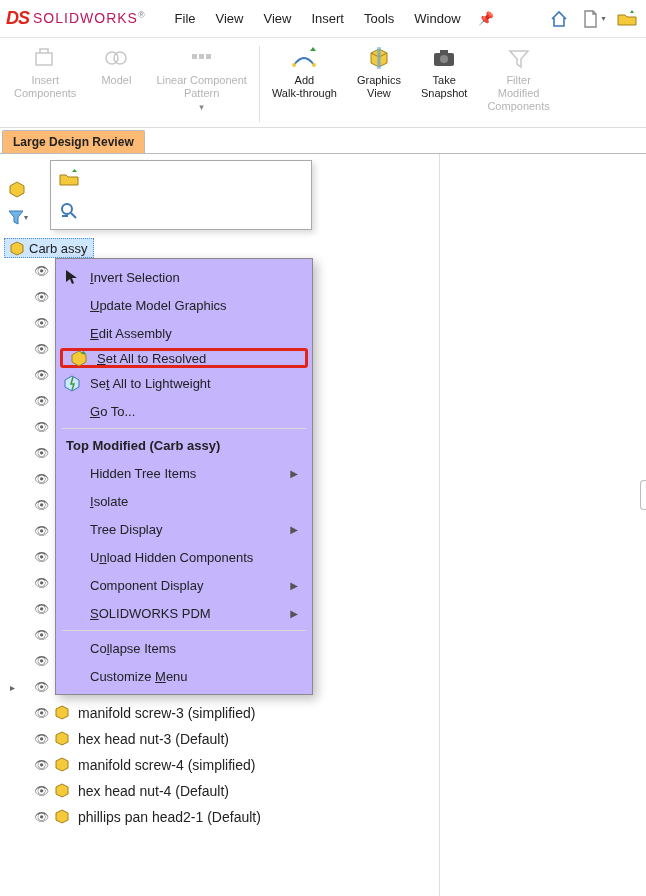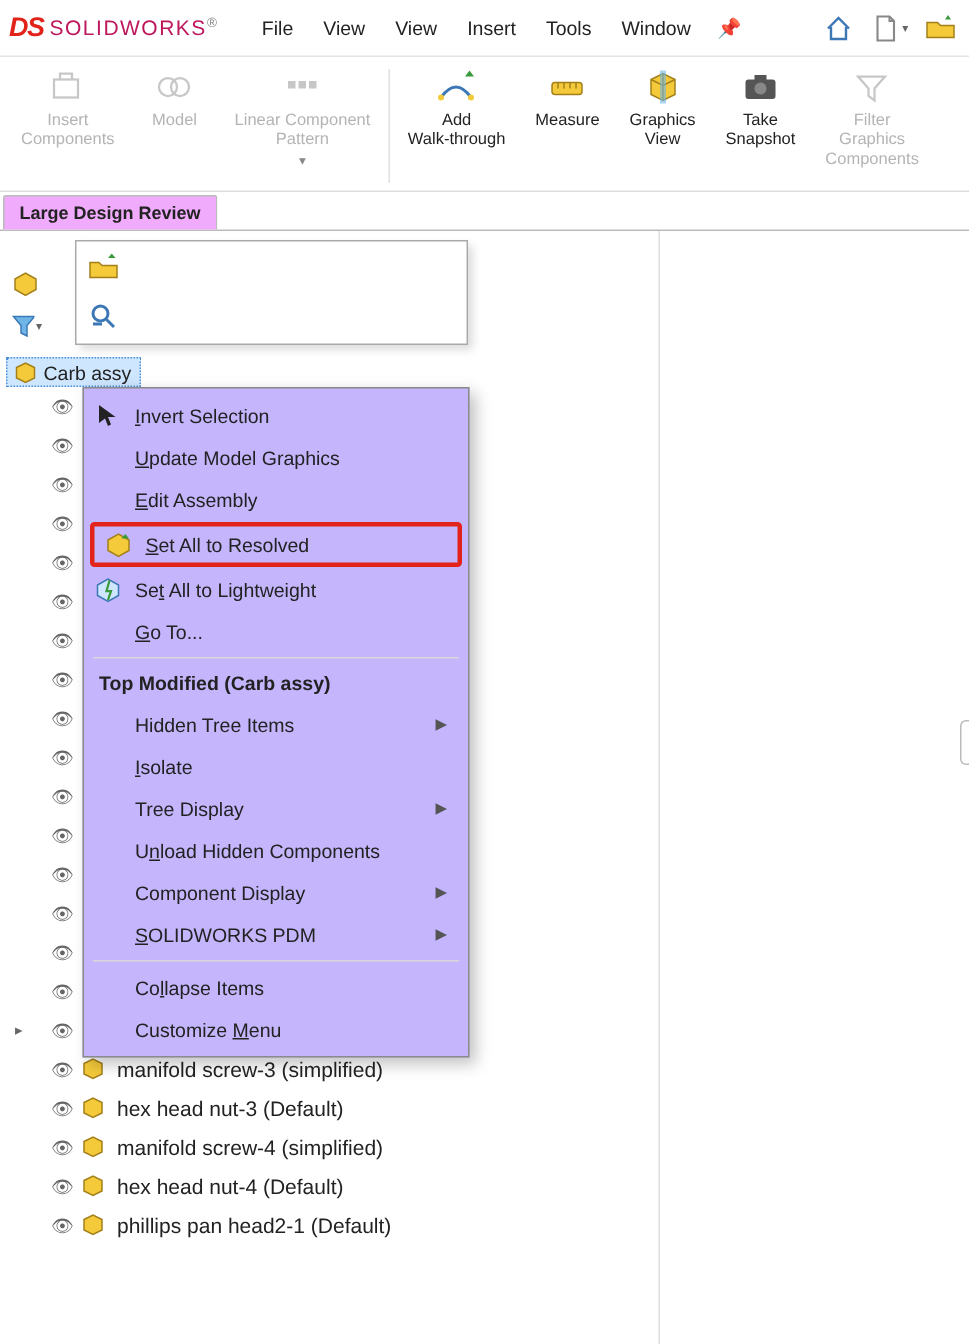--- a/index.html
+++ b/index.html
@@ -20,21 +20,21 @@
   .ribbon { display:flex; align-items:flex-start; height:90px; padding:4px 4px 0 4px; border-bottom:1px solid #ddd; }
   .rgroup { display:flex; flex-direction:column; align-items:center; justify-content:flex-start; padding:2px 10px; min-width:60px; }
   .rgroup.disabled { color:#b4b4b4; }
   .rgroup .ico { width:28px; height:28px; display:flex; align-items:center; justify-content:center; margin-bottom:2px;}
   .rgroup .lbl { font-size:11px; text-align:center; line-height:13px; }
   .rsep { width:1px; background:#e0e0e0; height:76px; margin:4px 2px; }
   .ribbon .dd { font-size:9px; color:#888; margin-top:2px; }
 
   
   .tabrow { height:26px; display:flex; align-items:flex-end; border-bottom:1px solid #bbb; padding-left:2px;}
-  .tab { border:1px solid #bbb; border-bottom:none; background:#f0abfc; padding:4px 10px; font-weight:700; font-size:12px; border-radius:2px 2px 0 0; }
+  .tab { border:1px solid #bbb; border-bottom:none; background:#fdba74; padding:4px 10px; font-weight:700; font-size:12px; border-radius:2px 2px 0 0; }
 
   
   .body { display:flex; height:calc(896px - 34px - 90px - 26px); }
   .leftpane { width:440px; border-right:1px solid #ddd; position:relative; background:#fff;}
   .rightpane{ flex:1; background:#fff; }
 
   
   .mini-popup { position:absolute; left:50px; top:6px; width:262px; height:70px; background:#fff; border:1px solid #aaa; box-shadow:3px 3px 6px rgba(0,0,0,.15); display:flex; flex-direction:column; padding:6px; gap:8px;}
   .mini-popup .row { display:flex; gap:8px; }
   .mini-popup .ibtn { width:24px; height:24px; display:flex; align-items:center; justify-content:center; border:1px solid transparent;}
@@ -53,21 +53,21 @@
   .tree-item.has-exp::before { content:"▸"; position:absolute; left:6px; color:#666; font-size:10px;}
   .tree-item { position:relative; }
 
   
   .ctx { position:absolute; left:55px; top:104px; width:258px; background:#c4b5fd; border:1px solid #8a8a8a; box-shadow:4px 4px 10px rgba(0,0,0,.25); padding:4px 0; z-index:50;}
   .ctx-item { display:flex; align-items:center; height:28px; padding:0 14px 0 34px; position:relative; font-size:13px; cursor:default;}
   .ctx-item .cico { position:absolute; left:6px; width:20px; height:20px; display:flex; align-items:center; justify-content:center;}
   .ctx-item .arrow { margin-left:auto; font-size:10px; color:#555;}
   .ctx-sep { height:1px; background:#d8d8d8; margin:3px 6px;}
   .ctx-hdr { font-weight:700; padding:6px 10px; font-size:13px;}
-  .ctx-item.boxed { border:3px solid #e2231a; border-radius:3px; margin:1px 4px; height:30px;}
+  .ctx-item.boxed { border:3px solid #e2231a; border-radius:3px; margin:1px 4px; height:20px;}
 
   
   .u { text-decoration:underline; }
 
   
   .cube svg, .ico svg, .sico svg, .ibtn svg, .cico svg, .rbtn svg { display:block; }
 
   
   .notch { position:absolute; right:0; top:480px; width:6px; height:30px; border:1px solid #bbb; border-right:none; border-radius:4px 0 0 4px;}
 </style>
@@ -148,29 +148,20 @@
           <circle cx="24" cy="20" r="2" fill="#f4c93a"></circle>
           <path d="M20 6 L26 6 L23 2 Z" fill="#3a9b3a"></path>
         </svg>
       </div>
     <div class="lbl" style="white-space:pre-line">Add
 Walk-through</div>
   </div>
   <div class="rgroup">
     <div class="ico">
         <svg width="26" height="26">
-          <rect x="3" y="10" width="20" height="8" rx="2" fill="#f4c93a" stroke="#a3801a"></rect>
-          <path d="M7 10 V14 M11 10 V14 M15 10 V14 M19 10 V14" stroke="#a3801a"></path>
-        </svg>
-      </div>
-    <div class="lbl">Measure</div>
-  </div>
-  <div class="rgroup">
-    <div class="ico">
-        <svg width="26" height="26">
           <path d="M5 8 L13 4 L21 8 L21 18 L13 22 L5 18 Z" fill="#f4c93a" stroke="#a3801a"></path>
           <path d="M13 4 V22 M5 8 L13 12 L21 8" fill="none" stroke="#a3801a"></path>
           <rect x="11" y="2" width="4" height="22" fill="#6fb5e8" opacity=".6"></rect>
         </svg>
       </div>
     <div class="lbl" style="white-space:pre-line">Graphics
 View</div>
   </div>
   <div class="rgroup">
     <div class="ico">
@@ -183,21 +174,21 @@
     <div class="lbl" style="white-space:pre-line">Take
 Snapshot</div>
   </div>
   <div class="rgroup disabled">
     <div class="ico">
         <svg width="26" height="26">
           <path d="M4 6 H22 L15 14 V22 L11 19 V14 Z" fill="none" stroke="#c7c7c7" stroke-width="1.5"></path>
         </svg>
       </div>
     <div class="lbl" style="white-space:pre-line">Filter
-Graphics
+Modified
 Components</div>
   </div>
 </div>
 
 <div class="tabrow">
   <div class="tab">Large Design Review</div>
 </div>
 
 <div class="body">
   <div class="leftpane">

